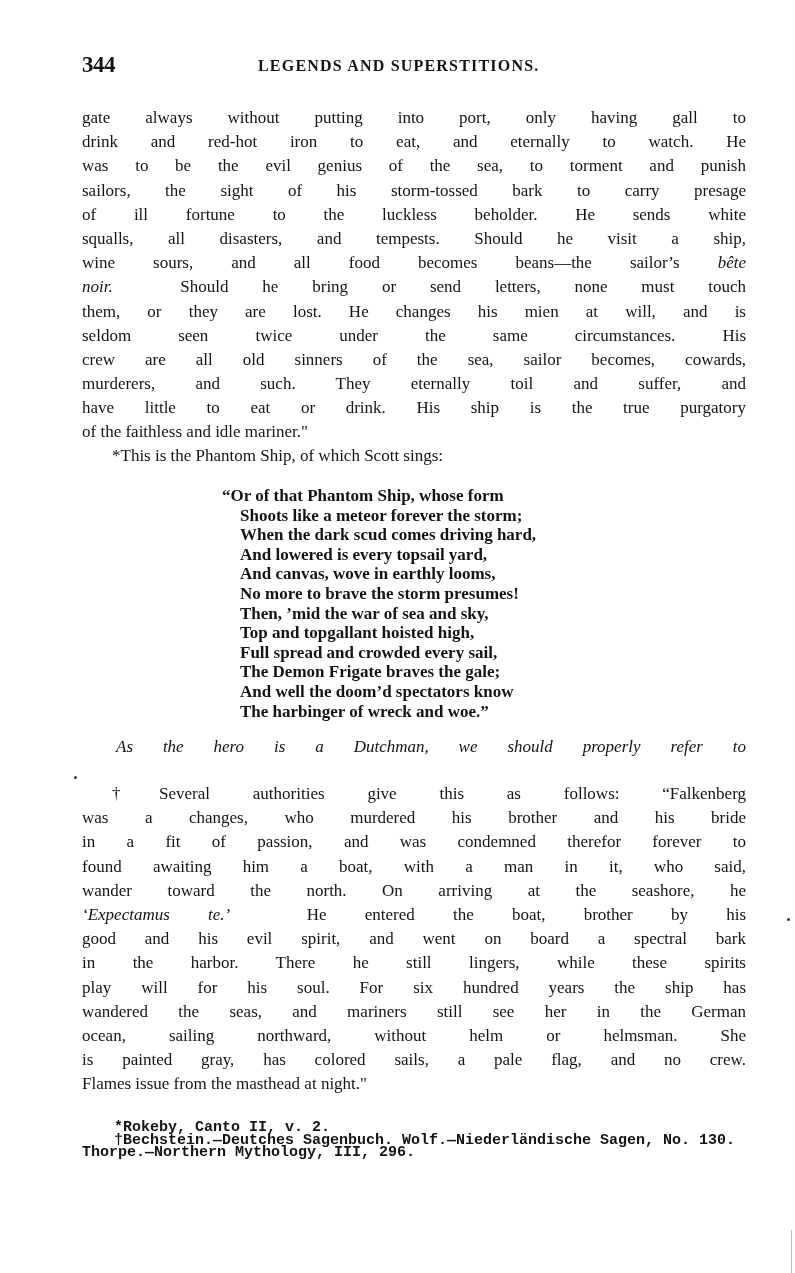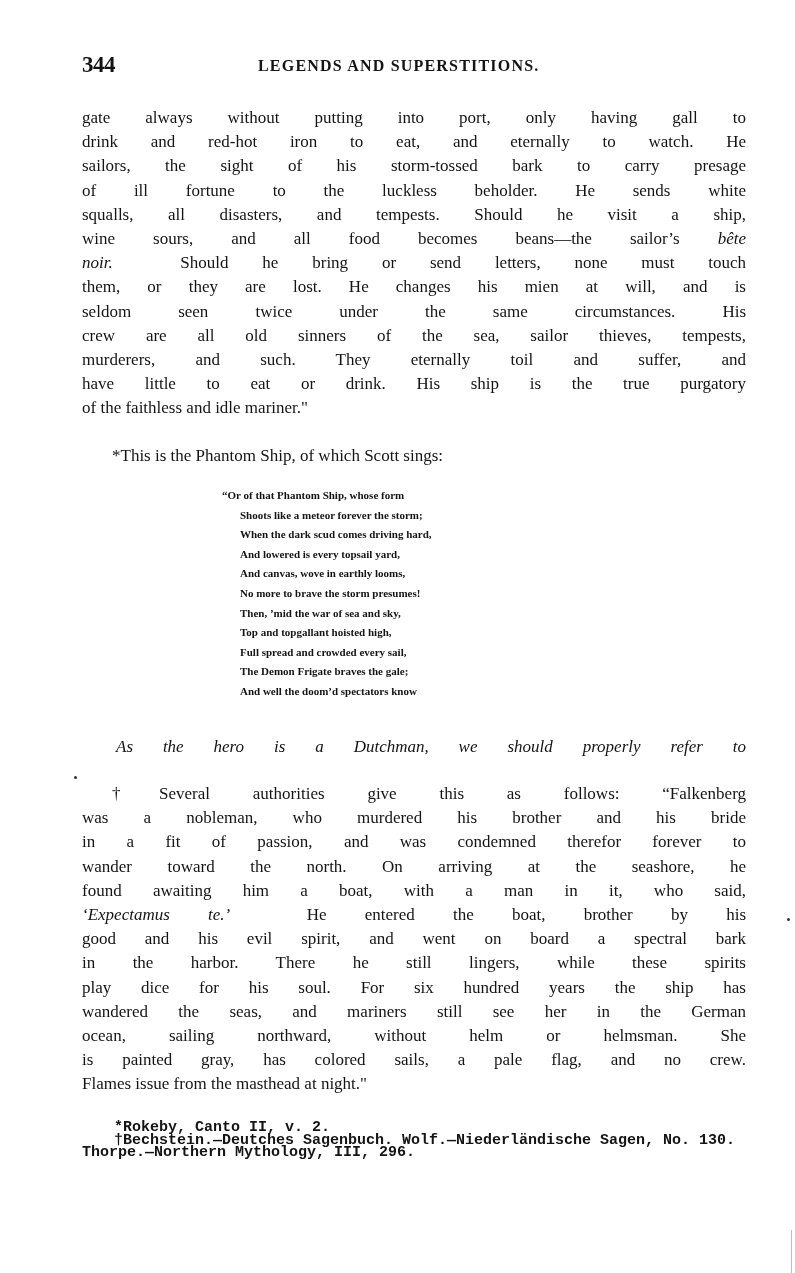--- a/index.html
+++ b/index.html
@@ -68,21 +68,21 @@
     .indent-sm { padding-left: 30px; font-family: Liberation Serif, serif; }
     .it { font-style: italic; }
     .block1 { top: 106px; }
     .block2 { top: 444px; }
     .verse {
       position: absolute;
       left: 222px;
       top: 486px;
       font-family: "Liberation Serif", serif;
       font-weight: bold;
-      font-size: 11px;
+      font-size: 17px;
       line-height: 19.6px;
     }
     .verse .vline {
       display: block;
       white-space: nowrap;
       padding-left: 18px;
     }
     .verse .vline.first {
       padding-left: 0;
     }
@@ -124,28 +124,29 @@
 <div class="page">
 
   <div class="running-head">
     <span class="page-number">344</span>
     <span class="running-title">LEGENDS AND SUPERSTITIONS.</span>
   </div>
 
   <div class="body-text block1">
     <span class="line">gate always without putting into port, only having gall to</span>
     <span class="line">drink and red-hot iron to eat, and eternally to watch.  He</span>
+    <span class="line">was to be the evil genius of the sea, to torment and punish</span>
     <span class="line">sailors, the sight of his storm-tossed bark to carry presage</span>
     <span class="line">of ill fortune to the luckless beholder.  He sends white</span>
     <span class="line">squalls, all disasters, and tempests.  Should he visit a ship,</span>
     <span class="line"><span>wine sours, and all food becomes beans—the sailor’s</span> <span class="it">bête</span></span>
     <span class="line"><span class="it">noir.</span>&nbsp; <span>Should he bring or send letters, none must touch</span></span>
     <span class="line">them, or they are lost.  He changes his mien at will, and is</span>
     <span class="line">seldom seen twice under the same circumstances.  His</span>
-    <span class="line">crew are all old sinners of the sea, sailor thieves, tempests,</span>
+    <span class="line">crew are all old sinners of the sea, sailor becomes, cowards,</span>
     <span class="line">murderers, and such.  They eternally toil and suffer, and</span>
     <span class="line">have little to eat or drink.  His ship is the true purgatory</span>
     <span class="line last">of the faithless and idle mariner."</span>
   </div>
 
   <div class="body-text block2">
     <span class="line last indent-sm"><span>*</span><span>This is the Phantom Ship, of which Scott sings:</span></span>
   </div>
 
   <div class="verse">
@@ -153,36 +154,37 @@
     <span class="vline">Shoots like a meteor forever the storm;</span>
     <span class="vline">When the dark scud comes driving hard,</span>
     <span class="vline">And lowered is every topsail yard,</span>
     <span class="vline">And canvas, wove in earthly looms,</span>
     <span class="vline">No more to brave the storm presumes!</span>
     <span class="vline">Then, ’mid the war of sea and sky,</span>
     <span class="vline">Top and topgallant hoisted high,</span>
     <span class="vline">Full spread and crowded every sail,</span>
     <span class="vline">The Demon Frigate braves the gale;</span>
     <span class="vline">And well the doom’d spectators know</span>
+    <span class="vline">The harbinger of wreck and woe.”</span>
   </div>
 
   <div class="body-text block3">
     <span class="line indent">As the hero is a Dutchman, we should properly refer to</span>
   </div>
 
   <div class="body-text block4">
     <span class="line indent-sm"><span>†</span><span>Several authorities give this as follows: “Falkenberg</span></span>
-    <span class="line">was a nobleman, who murdered his brother and his bride</span>
+    <span class="line">was a changes, who murdered his brother and his bride</span>
     <span class="line">in a fit of passion, and was condemned therefor forever to</span>
+    <span class="line">found awaiting him a boat, with a man in it, who said,</span>
     <span class="line">wander toward the north.  On arriving at the seashore, he</span>
-    <span class="line">found awaiting him a boat, with a man in it, who said,</span>
     <span class="line"><span class="it">‘Expectamus te.’</span>&nbsp; <span>He entered the boat, brother by his</span></span>
     <span class="line">good and his evil spirit, and went on board a spectral bark</span>
     <span class="line">in the harbor.  There he still lingers, while these spirits</span>
-    <span class="line">play dice for his soul.  For six hundred years the ship has</span>
+    <span class="line">play will for his soul.  For six hundred years the ship has</span>
     <span class="line">wandered the seas, and mariners still see her in the German</span>
     <span class="line">ocean, sailing northward, without helm or helmsman.  She</span>
     <span class="line">is painted gray, has colored sails, a pale flag, and no crew.</span>
     <span class="line last">Flames issue from the masthead at night."</span>
   </div>
 
   <div class="footnotes">
     <span class="fn ind"><span>*</span><span>Rokeby, Canto II, v. 2.</span></span>
     <span class="fn ind"><span>†</span><span>Bechstein.—Deutches Sagenbuch.   Wolf.—Niederländische Sagen, No. 130.</span></span>
     <span class="fn"><span>Thorpe.—Northern Mythology, III, 296.</span></span>

